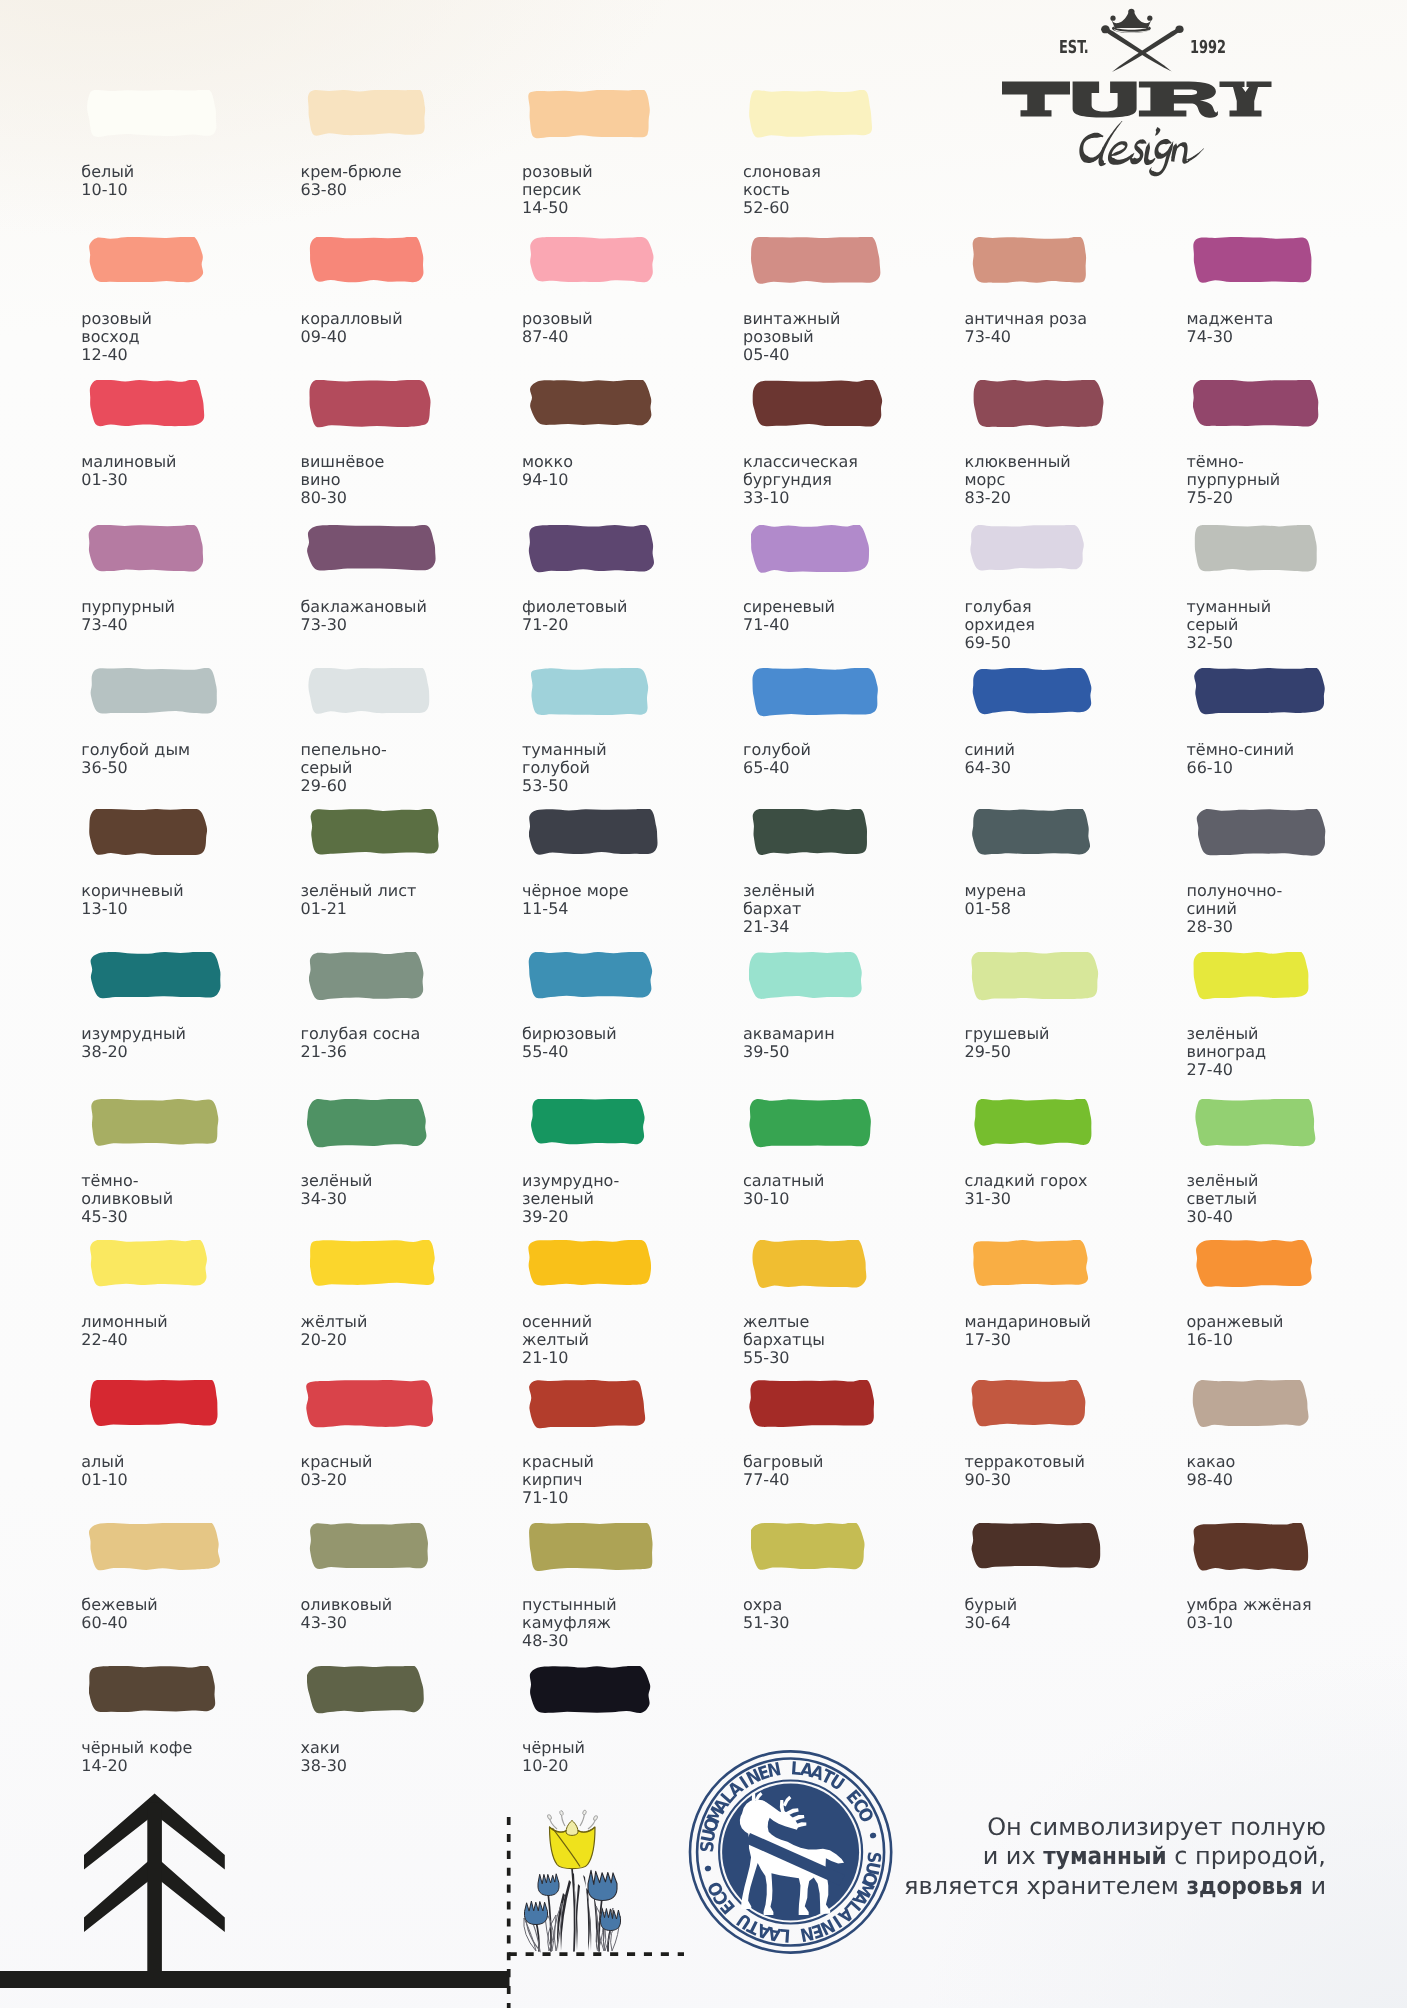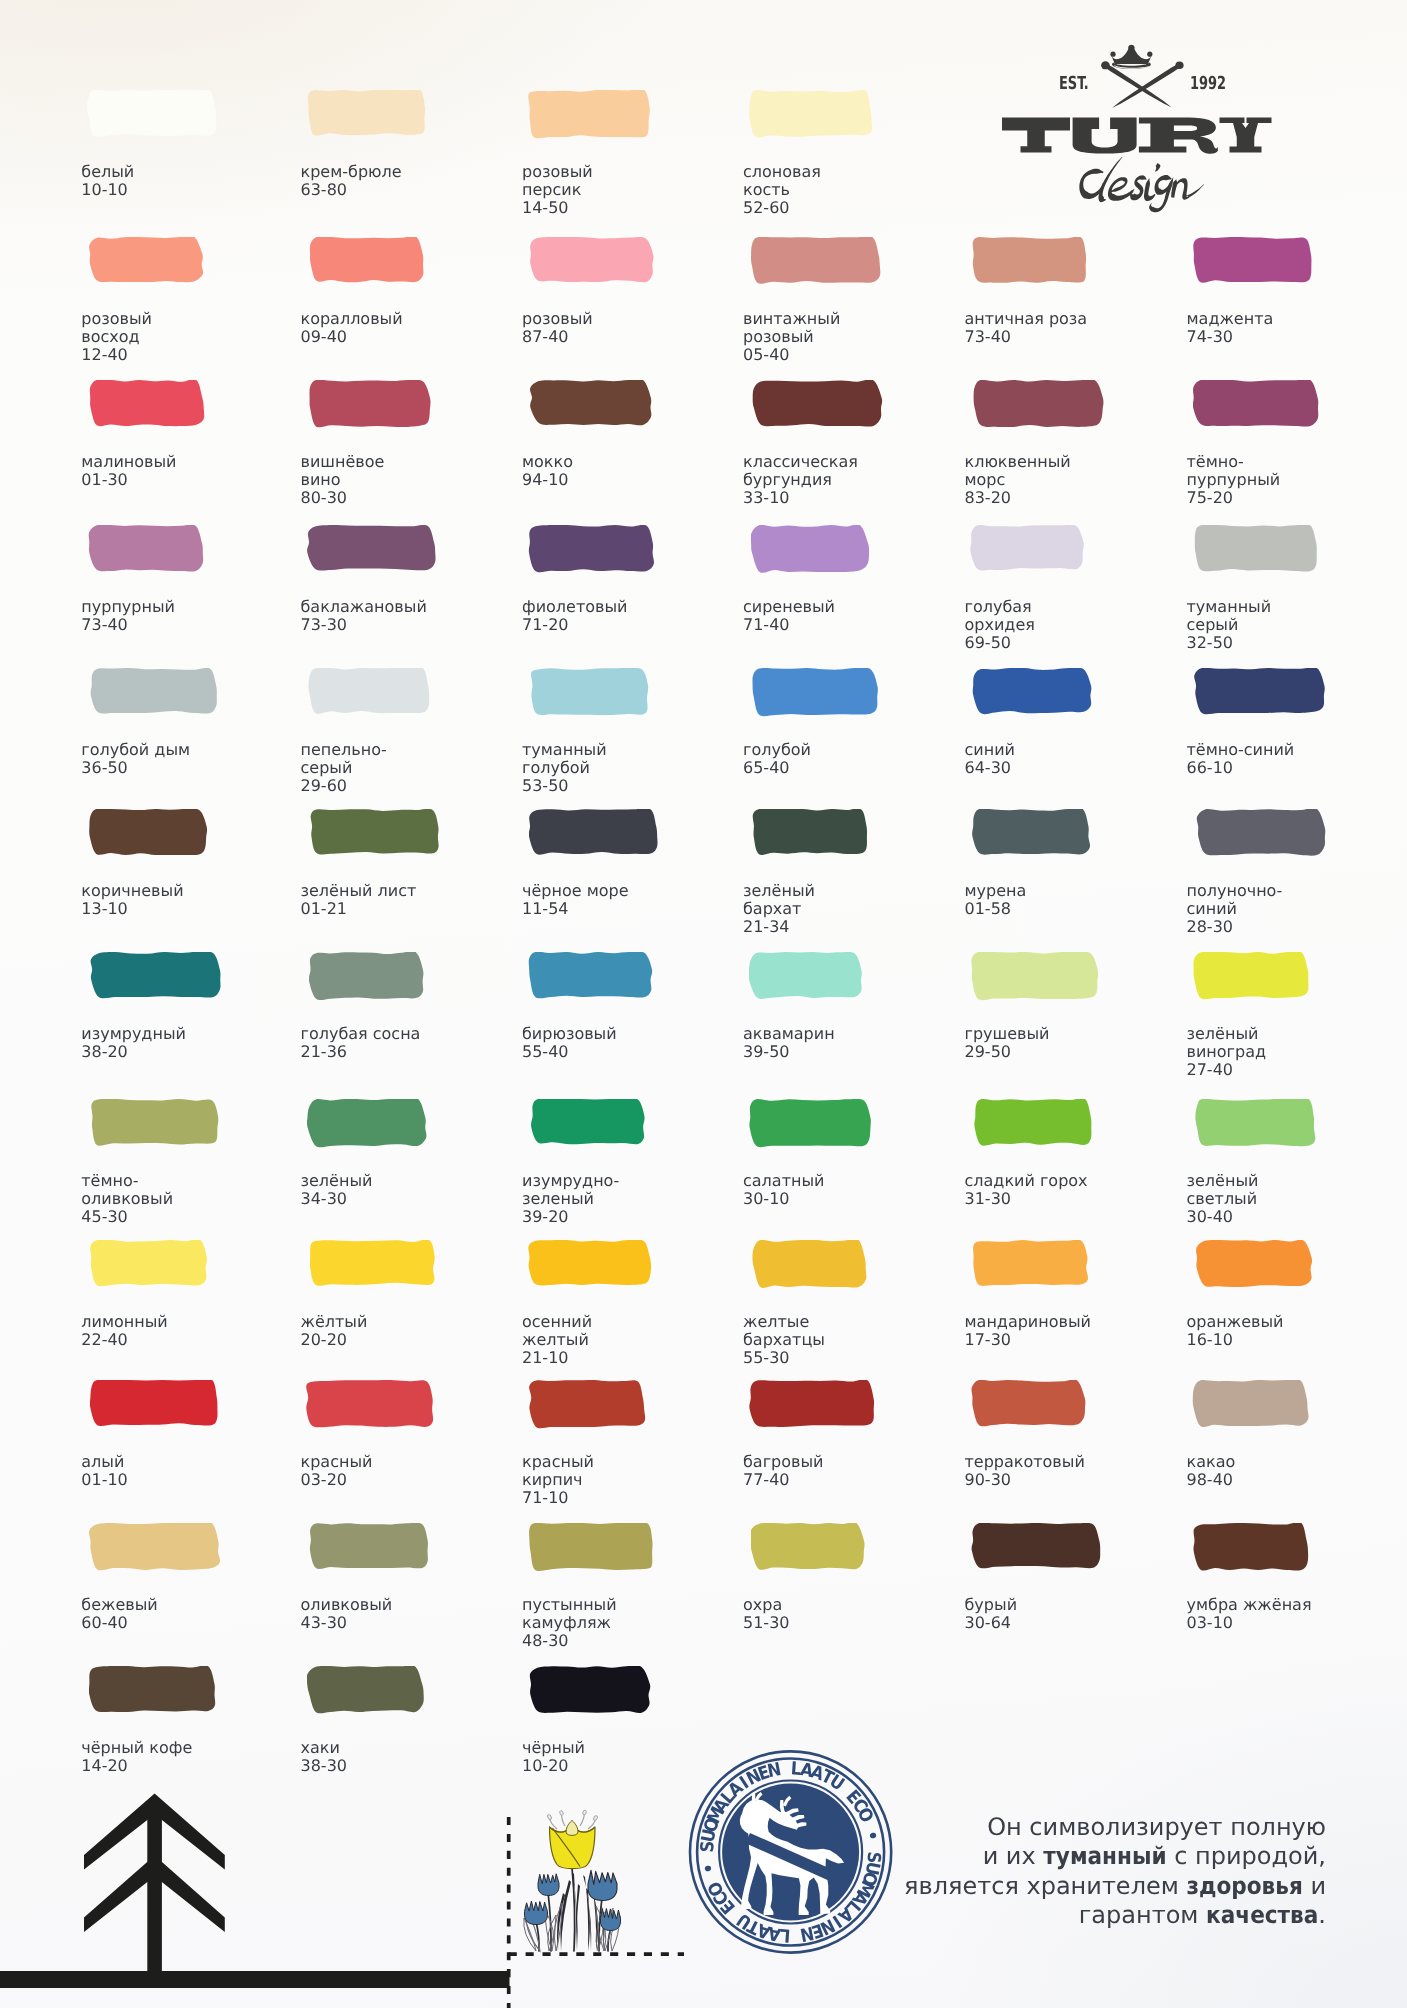--- a/index.html
+++ b/index.html
@@ -13,21 +13,21 @@
  background:
   radial-gradient(52% 19% at 8% -3%, #f4efe6 0%, rgba(251,250,247,0) 78%),
   radial-gradient(44% 24% at 100% 101%, #eff1f4 0%, rgba(251,251,250,0) 78%),
   linear-gradient(176deg,#faf8f4 0%,#fcfcfb 16%,#fbfbfb 70%,#f8f8fa 100%);}
 .cell{position:absolute;}
 .sw{position:absolute;top:0;}
 .sw svg{display:block;}
 .lbl{position:absolute;left:0;top:73px;font-size:16px;line-height:17.8px;
  color:#3a3e44;white-space:pre;}
 
-.logo{position:absolute;left:990px;top:0px;width:300px;height:180px;margin-top:36px;}
+.logo{position:absolute;left:990px;top:0px;width:300px;height:180px;}
 .logo svg{display:block;}
 .est{position:absolute;font-size:18px;line-height:13.4px;color:#3a3a38;
  font-family:"DejaVu Sans Condensed","DejaVu Sans",sans-serif;font-weight:bold;
  transform:scaleX(0.80);transform-origin:0 0;white-space:nowrap;}
 
 .promo{position:absolute;text-align:right;color:#3a3e46;font-size:24px;line-height:29.4px;}
 .promo b{font-family:"DejaVu Sans Condensed","DejaVu Sans",sans-serif;font-weight:bold;}
 
 .gfx{position:absolute;left:0;top:0;width:1407px;height:2008px;pointer-events:none;}
 .gfx svg{display:block;}
@@ -701,21 +701,20 @@
           </g>
         </g>
       </svg>
       <div class="est" style="left:68.5px;top:40.6px">EST.</div>
       <div class="est" style="left:200.2px;top:40.6px">1992</div>
     </div>
     <div class="promo" style="left:706px;top:1813px;width:620px">
       <div><span>Он символизирует полную</span></div>
       <div><span>и их </span><b>туманный</b><span> с природой,</span></div>
       <div><span>является хранителем </span><b>здоровья</b><span> и</span></div>
-      <div><span>гарантом </span><b>качества</b><span>.</span></div>
     </div>
     <div class="gfx">
       <svg width="1407" height="2008" viewBox="0 0 1407 2008">
         <g fill="#1d1d1b">
           <path d="M154.6 1793.5 L224.8 1855.0 L224.8 1869.6 L154.6 1814.2 L84.0 1869.6 L84.0 1855.0 Z"></path>
           <path d="M154.6 1855.5 L224.8 1917.5 L224.8 1932.1 L154.6 1876.2 L84.0 1932.1 L84.0 1917.5 Z"></path>
           <rect x="147.3" y="1802.5" width="14.6" height="169.5"></rect>
         </g>
         <g>
           <rect x="0" y="1971.0" width="509.5" height="17.0" fill="#1d1d1b"></rect>

